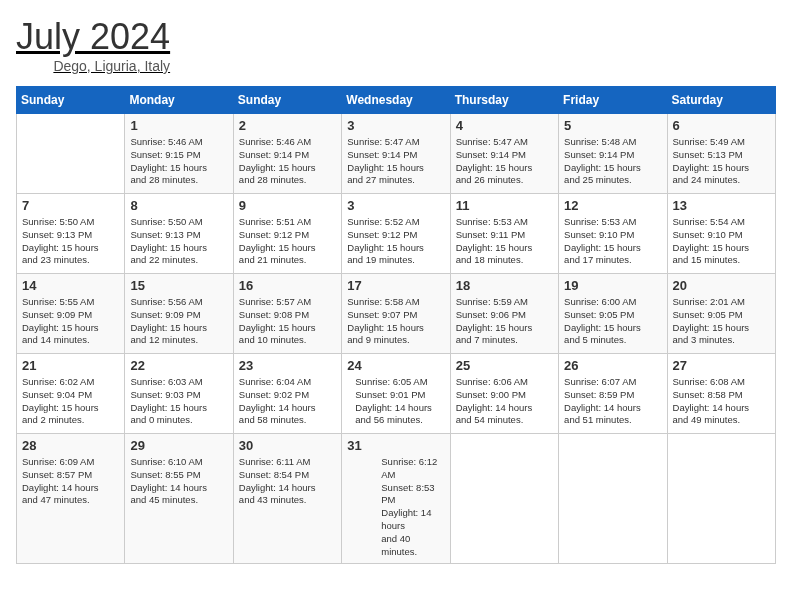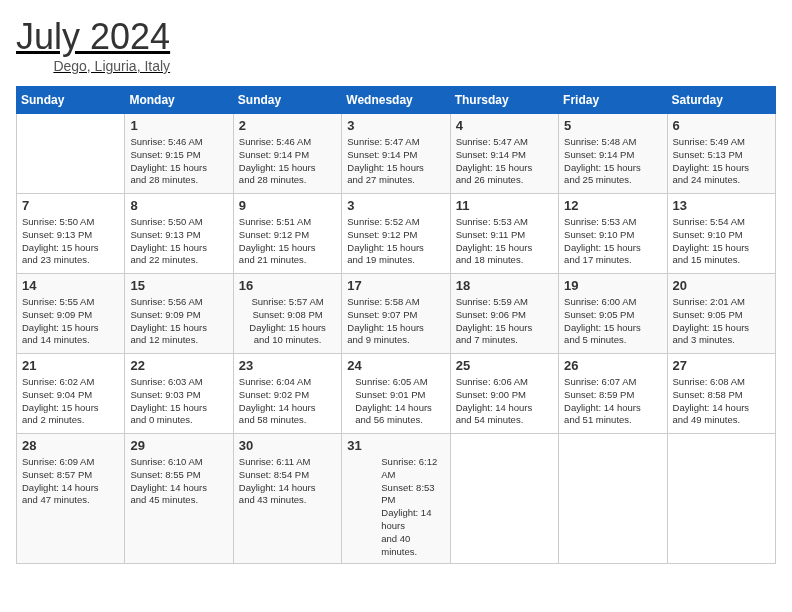--- a/index.html
+++ b/index.html
@@ -224,21 +224,21 @@
         </td>
         <td>
           <div class="day-number">15</div>
           <div class="day-info" style="white-space: pre-line;">Sunrise: 5:56 AM
 Sunset: 9:09 PM
 Daylight: 15 hours
 and 12 minutes.</div>
         </td>
         <td>
           <div class="day-number">16</div>
-          <div class="day-info" style="white-space: pre-line; text-align: center;">Sunrise: 5:57 AM
+          <div class="day-info" style="white-space: pre-line;">Sunrise: 5:57 AM
 Sunset: 9:08 PM
 Daylight: 15 hours
 and 10 minutes.</div>
         </td>
         <td>
           <div class="day-number">17</div>
           <div class="day-info" style="white-space: pre-line;">Sunrise: 5:58 AM
 Sunset: 9:07 PM
 Daylight: 15 hours
 and 9 minutes.</div>

